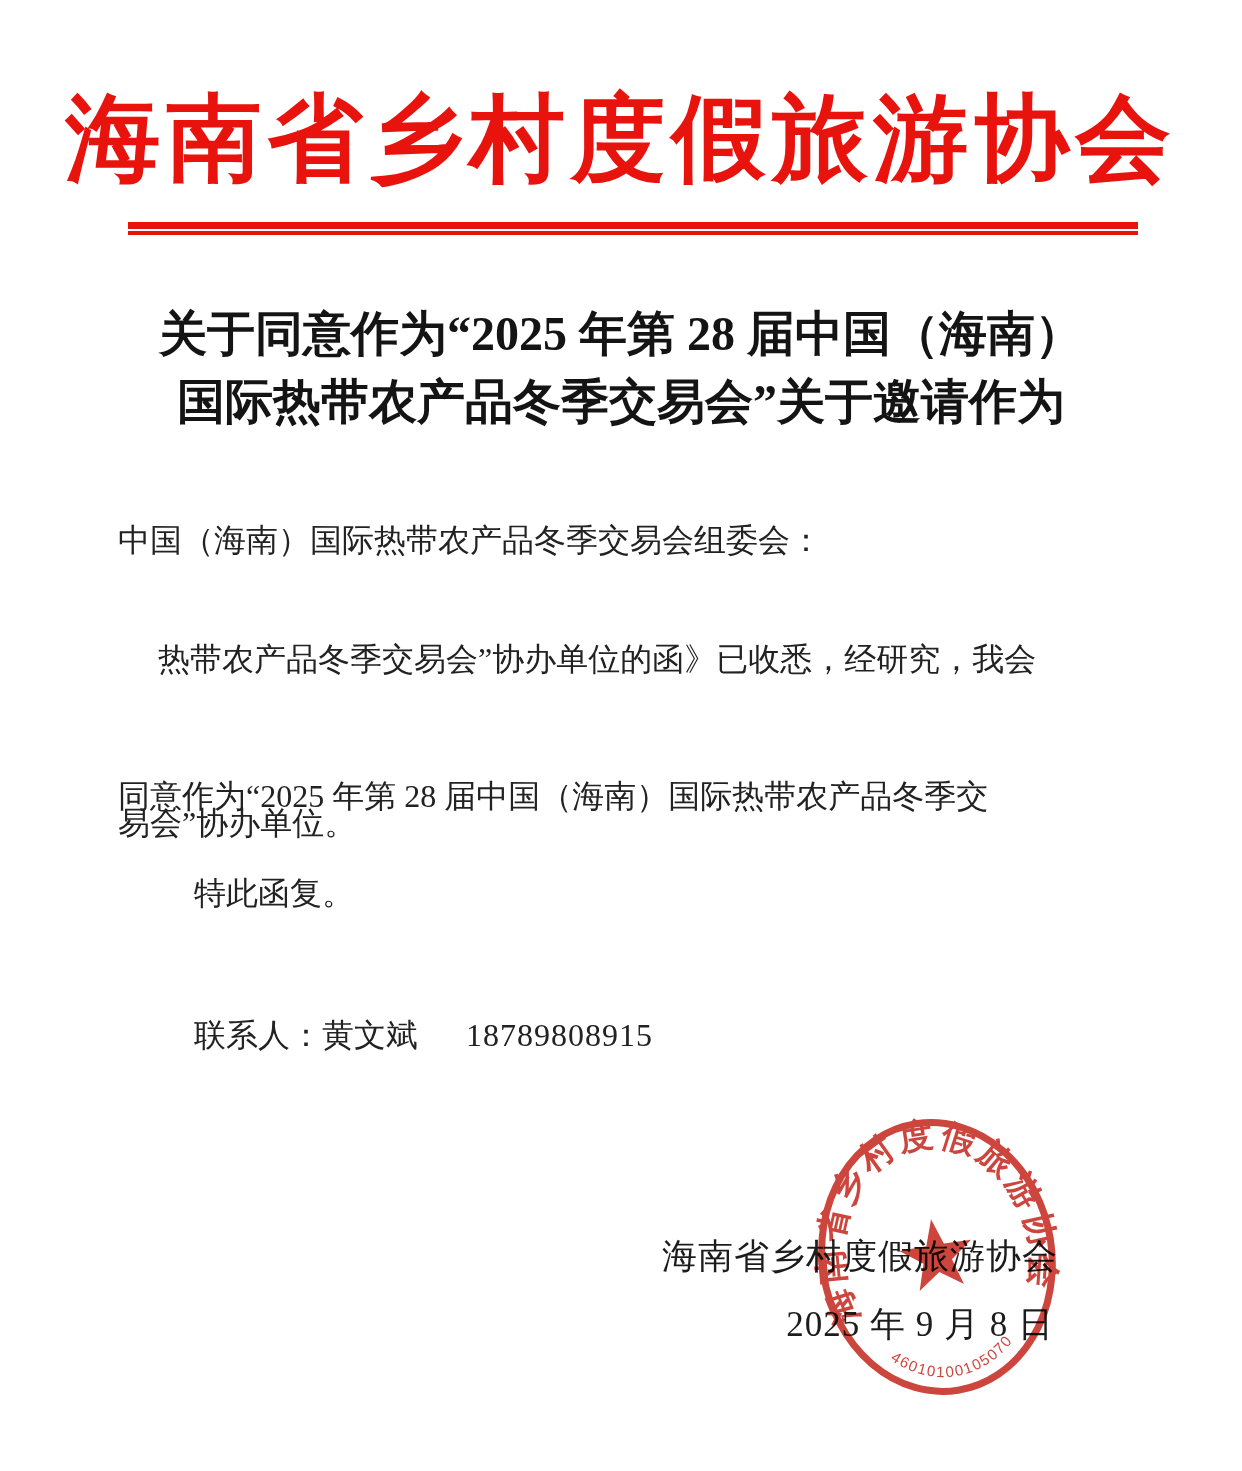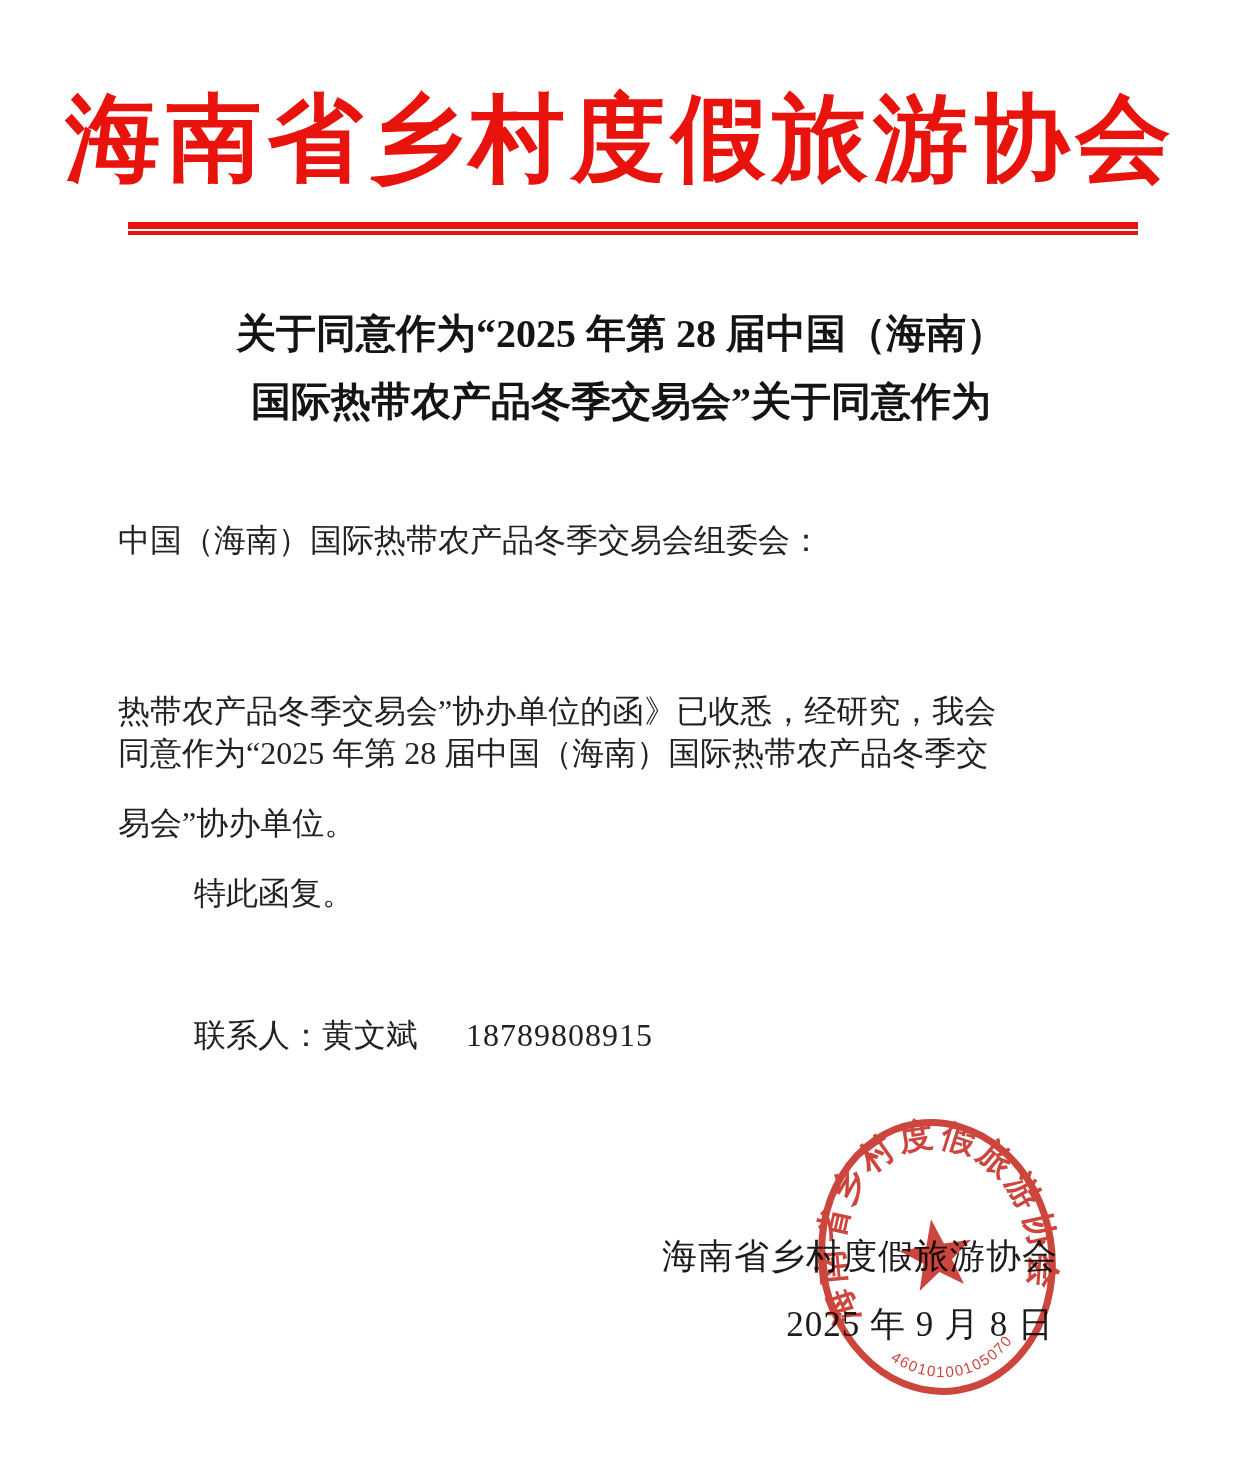--- a/index.html
+++ b/index.html
@@ -20,34 +20,34 @@
     line-height:1.12;
     white-space:nowrap;
   }
   .rule{
     position:absolute;top:222px;left:128px;width:1010px;height:13px;
     background:linear-gradient(to bottom,#e8130d 0 7px,#ffffff 7px 9px,#e8130d 9px 13px);
   }
   .doc-title{
     position:absolute;top:300px;left:0;right:0;
     text-align:center;
-    font-size:40px;font-weight:bold;color:#141414;
+    font-size:48px;font-weight:bold;color:#141414;
     line-height:68px;
   }
   .doc-title .t-line{white-space:nowrap;}
   .body-line{
     position:absolute;left:118px;width:1040px;
     font-size:32px;line-height:46px;color:#222222;
     white-space:nowrap;
   }
   .indent{padding-left:76px;}
   .salutation{top:517px;}
   .bl-0{top:588px;}
-  .bl-1{top:688px;}
-  .bl-2{top:730px;}
+  .bl-1{top:636px;margin-left:40px;}
+  .bl-2{top:773px;}
   .bl-3{top:800px;}
   .closing{top:870px;}
   .contact{top:1012px;}
   .contact .phone{margin-left:48px;letter-spacing:1px;}
   .signature{
     position:absolute;top:1233px;right:184px;
     font-size:35px;color:#1c1c1c;letter-spacing:1px;white-space:nowrap;
   }
   .sign-date{
     position:absolute;top:1301px;right:188px;
@@ -66,21 +66,21 @@
 <body>
 
 <div class="page">
 
   <div class="letterhead">海南省乡村度假旅游协会</div>
 
   <div class="rule"></div>
 
   <div class="doc-title">
     <div class="t-line">关于同意作为“2025 年第 28 届中国（海南）</div>
-    <div class="t-line">国际热带农产品冬季交易会”关于同意作为</div>
+    <div class="t-line">国际热带农产品冬季交易会”关于邀请作为</div>
   </div>
 
   <div class="body-line salutation">中国（海南）国际热带农产品冬季交易会组委会：</div>
 
   <div class="body-line bl-1">热带农产品冬季交易会”协办单位的函》已收悉，经研究，我会</div>
   <div class="body-line bl-2">同意作为“2025 年第 28 届中国（海南）国际热带农产品冬季交</div>
   <div class="body-line bl-3">易会”协办单位。</div>
 
   <div class="body-line closing indent">特此函复。</div>
 

